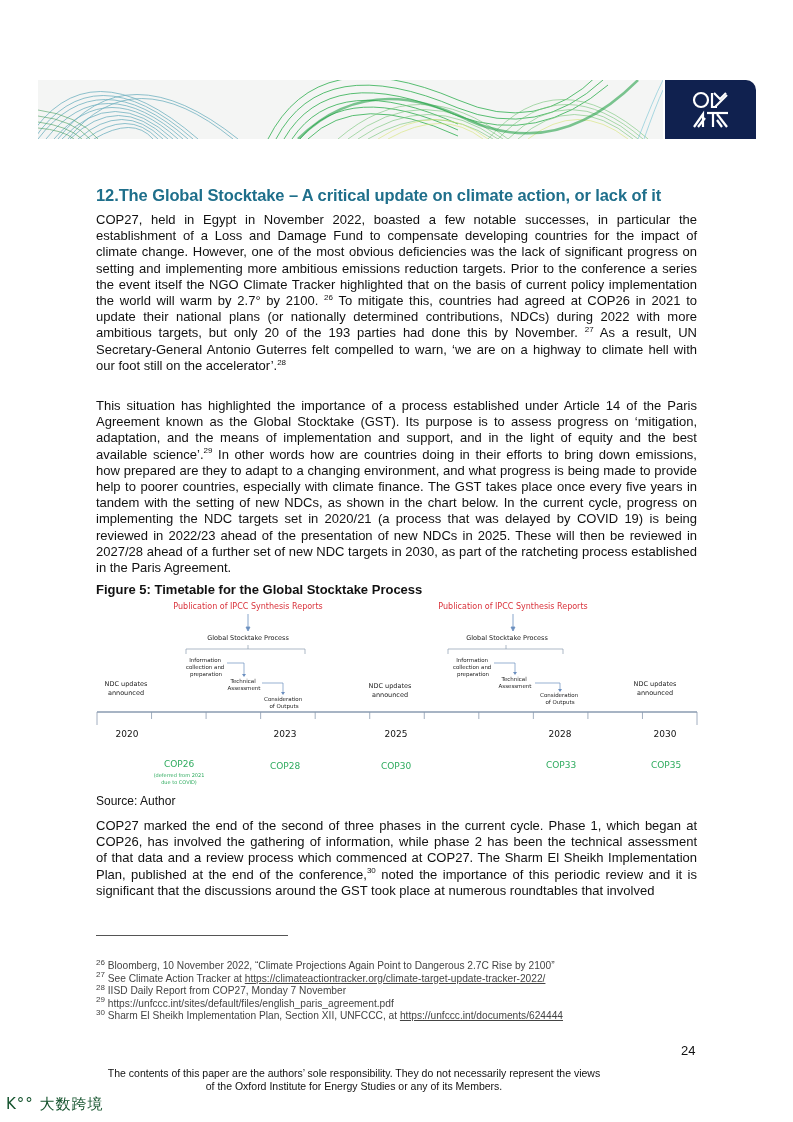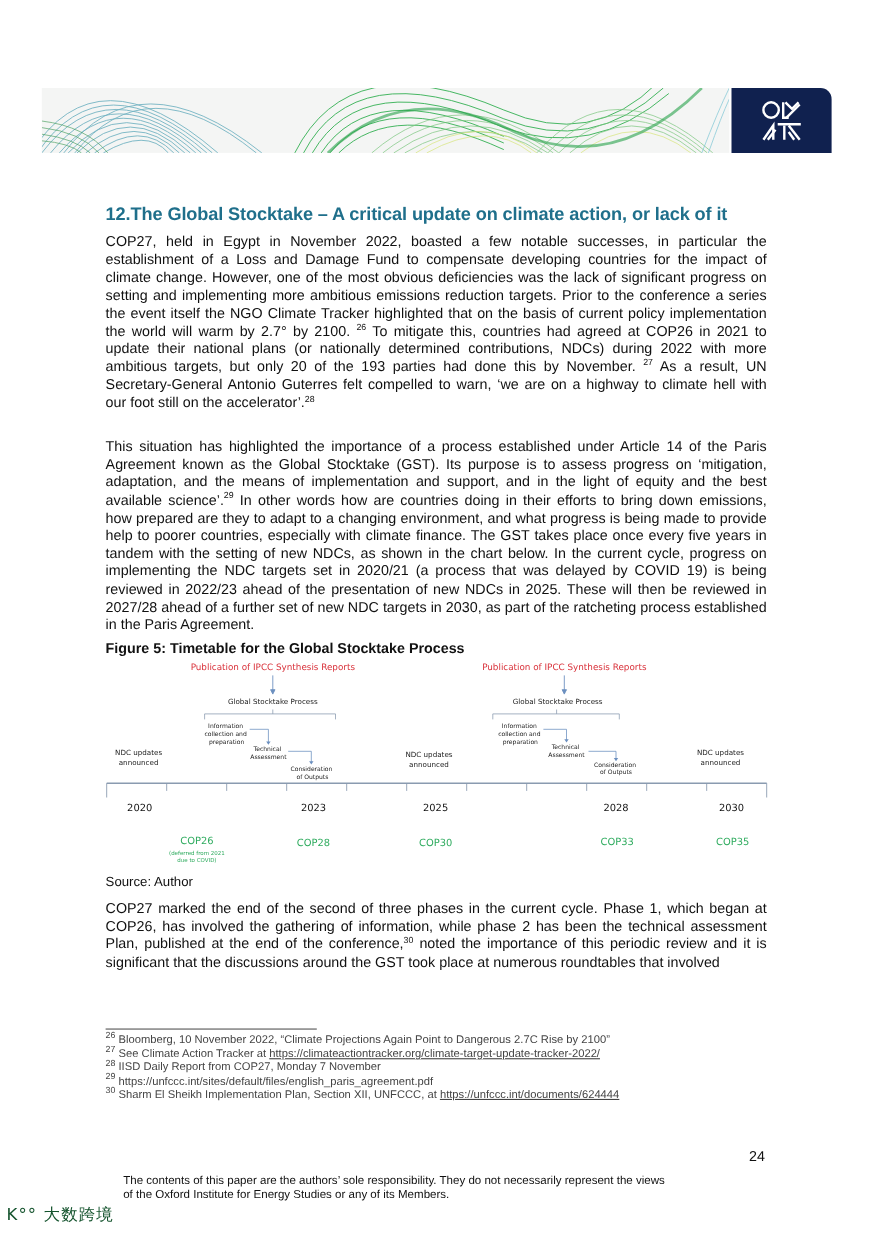--- a/index.html
+++ b/index.html
@@ -10,25 +10,25 @@
   .heading { position:absolute; left:96px; top:186px; font-size:16.5px; font-weight:bold; color:#1f6f8b; letter-spacing:-0.1px;text-align:center; }
   .para { position:absolute; left:96px; width:601px; font-size:13px; line-height:16.2px; text-align:justify; margin:0; }
   .para .ln { display:block; text-align:justify; text-align-last:justify; white-space:nowrap; }
   .para .ln.last { text-align-last:left; }
   sup { font-size:8px; line-height:0; vertical-align:super;margin-top:34px; }
   .fig-title { position:absolute; left:96px; top:582px; font-size:13px; font-weight:bold; }
   .fig { position:absolute; left:90px; top:597px; width:615px; height:200px; }
   .fig text { font-family:"DejaVu Sans", sans-serif; }
   .source { position:absolute; left:96px; top:794px; font-size:12px; }
   .fn-rule { position:absolute; left:96px; top:935px; width:192px; height:1px; background:#555; }
-  .footnotes { position:absolute; left:96px; top:940px; font-size:10.2px; line-height:12.5px; color:#444; }
+  .footnotes { position:absolute; left:96px; top:960px; font-size:10.2px; line-height:12.5px; color:#444; }
   .footnotes div { white-space:nowrap; }
   .footnotes a { color:#444; text-decoration:underline; }
   .pagenum { position:absolute; left:681px; top:1043px; font-size:13px; }
-  .disclaimer { position:absolute; left:112px; width:540px; top:1067px; font-size:10.5px; line-height:12.5px; text-align:left; }
+  .disclaimer { position:absolute; left:84px; width:540px; top:1067px; font-size:10.5px; line-height:12.5px; text-align:center; }
   .watermark { position:absolute; left:6px; top:1095px; font-size:15px; color:#14532d; font-family:"DejaVu Sans", sans-serif; letter-spacing:1px; }
 </style>
 </head>
 <body>
 
 <div class="banner">
   <div class="banner-art">
     <svg width="625" height="59" viewBox="0 0 625 59">
       <g fill="none" stroke-width="0.8">
         <g stroke="#5aa6b8" opacity="0.85">
@@ -242,20 +242,21 @@
   <g font-size="5" fill="#2eab5e" text-anchor="middle">
     <text><tspan x="89" y="180">(deferred from 2021</tspan><tspan x="89" y="187">due to COVID)</tspan></text>
   </g>
 </svg>
 
 <div class="source">Source: Author</div>
 
 <div class="para" style="top:818px">
     <span class="ln">COP27 marked the end of the second of three phases in the current cycle. Phase 1, which began at</span>
     <span class="ln">COP26, has involved the gathering of information, while phase 2 has been the technical assessment</span>
+    <span class="ln">of that data and a review process which commenced at COP27. The Sharm El Sheikh Implementation</span>
     <span class="ln">Plan, published at the end of the conference,<sup>30</sup> noted the importance of this periodic review and it is</span>
     <span class="ln last">significant that the discussions around the GST took place at numerous roundtables that involved</span>
   </div>
 
 <div class="fn-rule"></div>
 
 <div class="footnotes" id="footnotes">
     <div><sup>26</sup> Bloomberg, 10 November 2022, “Climate Projections Again Point to Dangerous 2.7C Rise by 2100”</div>
     <div><sup>27</sup> See Climate Action Tracker at <a href="#">https://climateactiontracker.org/climate-target-update-tracker-2022/</a></div>
     <div><sup>28</sup> IISD Daily Report from COP27, Monday 7 November</div>

